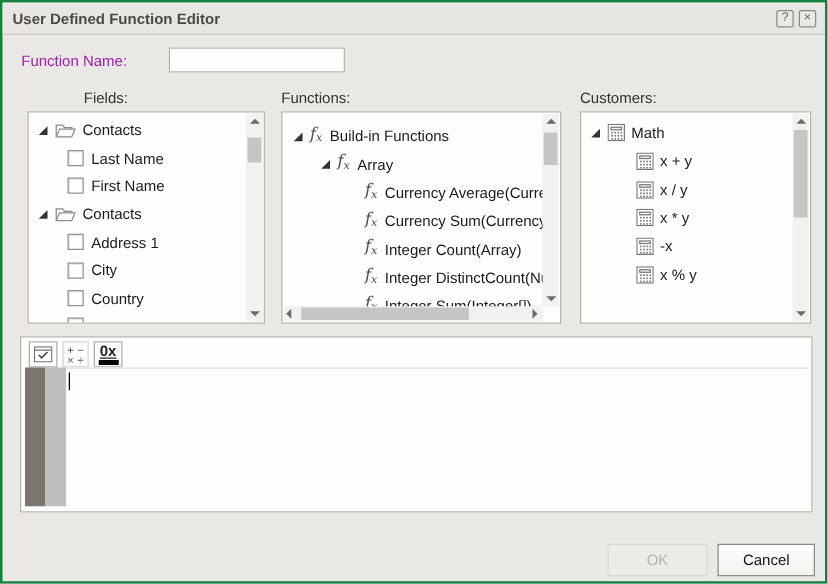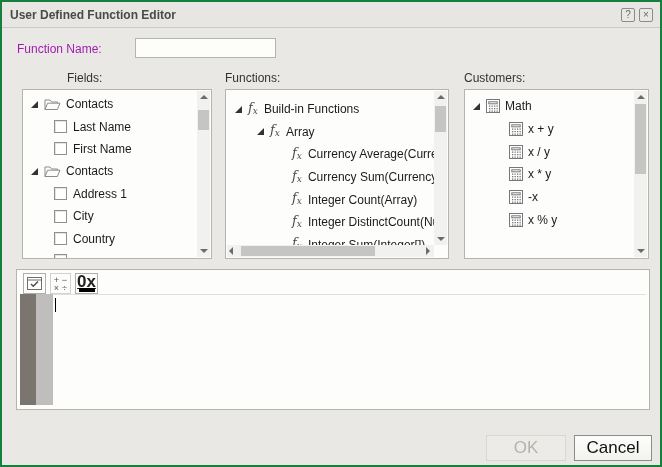--- a/index.html
+++ b/index.html
@@ -87,31 +87,31 @@
     background:#fdfdfc;border:1px solid #b4b4b1;
   }
   .ed-toolbar{position:absolute;left:6px;top:3px;height:22px;display:flex;gap:4px;}
   .ed-btn{
     height:21px;border:1px solid #aeaeab;background:#fdfdfc;
     display:flex;align-items:center;justify-content:center;padding:0 2px;cursor:default;
   }
   .ed-btn.light{border-color:#d2d2cf;}
   .ops-grid{display:grid;grid-template-columns:8px 8px;line-height:8px;font-size:9px;color:#555;text-align:center;}
   .hex-wrap{display:flex;flex-direction:column;align-items:center;}
-  .hex-txt{font-weight:bold;font-size:17px;color:#222;text-decoration:underline;line-height:11px;}
+  .hex-txt{font-weight:bold;font-size:12px;color:#222;text-decoration:underline;line-height:11px;}
   .hex-bar{width:16px;height:4px;background:#000;margin-top:1px;}
   .ed-body{position:absolute;left:3px;right:3px;top:24px;bottom:4px;display:flex;}
   .gutter1{width:16px;}
   .gutter2{width:17px;}
   .ed-text{flex:1;background:#fdfdfc;border-top:1px solid #e0e0dd;position:relative;}
   .caret{position:absolute;left:2px;top:3px;width:1px;height:14px;background:#000;}
   
   .btn{
     position:absolute;top:433px;height:26px;text-align:center;line-height:24px;
-    font-size:17px;cursor:default;
+    font-size:12px;cursor:default;
   }
   .btn-ok{
     left:484px;width:80px;background:#ecebe8;border:1px solid #d9d8d4;color:#b5b3ac;
   }
   .btn-cancel{
     left:572px;width:78px;background:linear-gradient(#fdfdfc,#f2f2ef);
     border:1px solid #8c8c8a;color:#111;
   }
 </style>
 </head>

